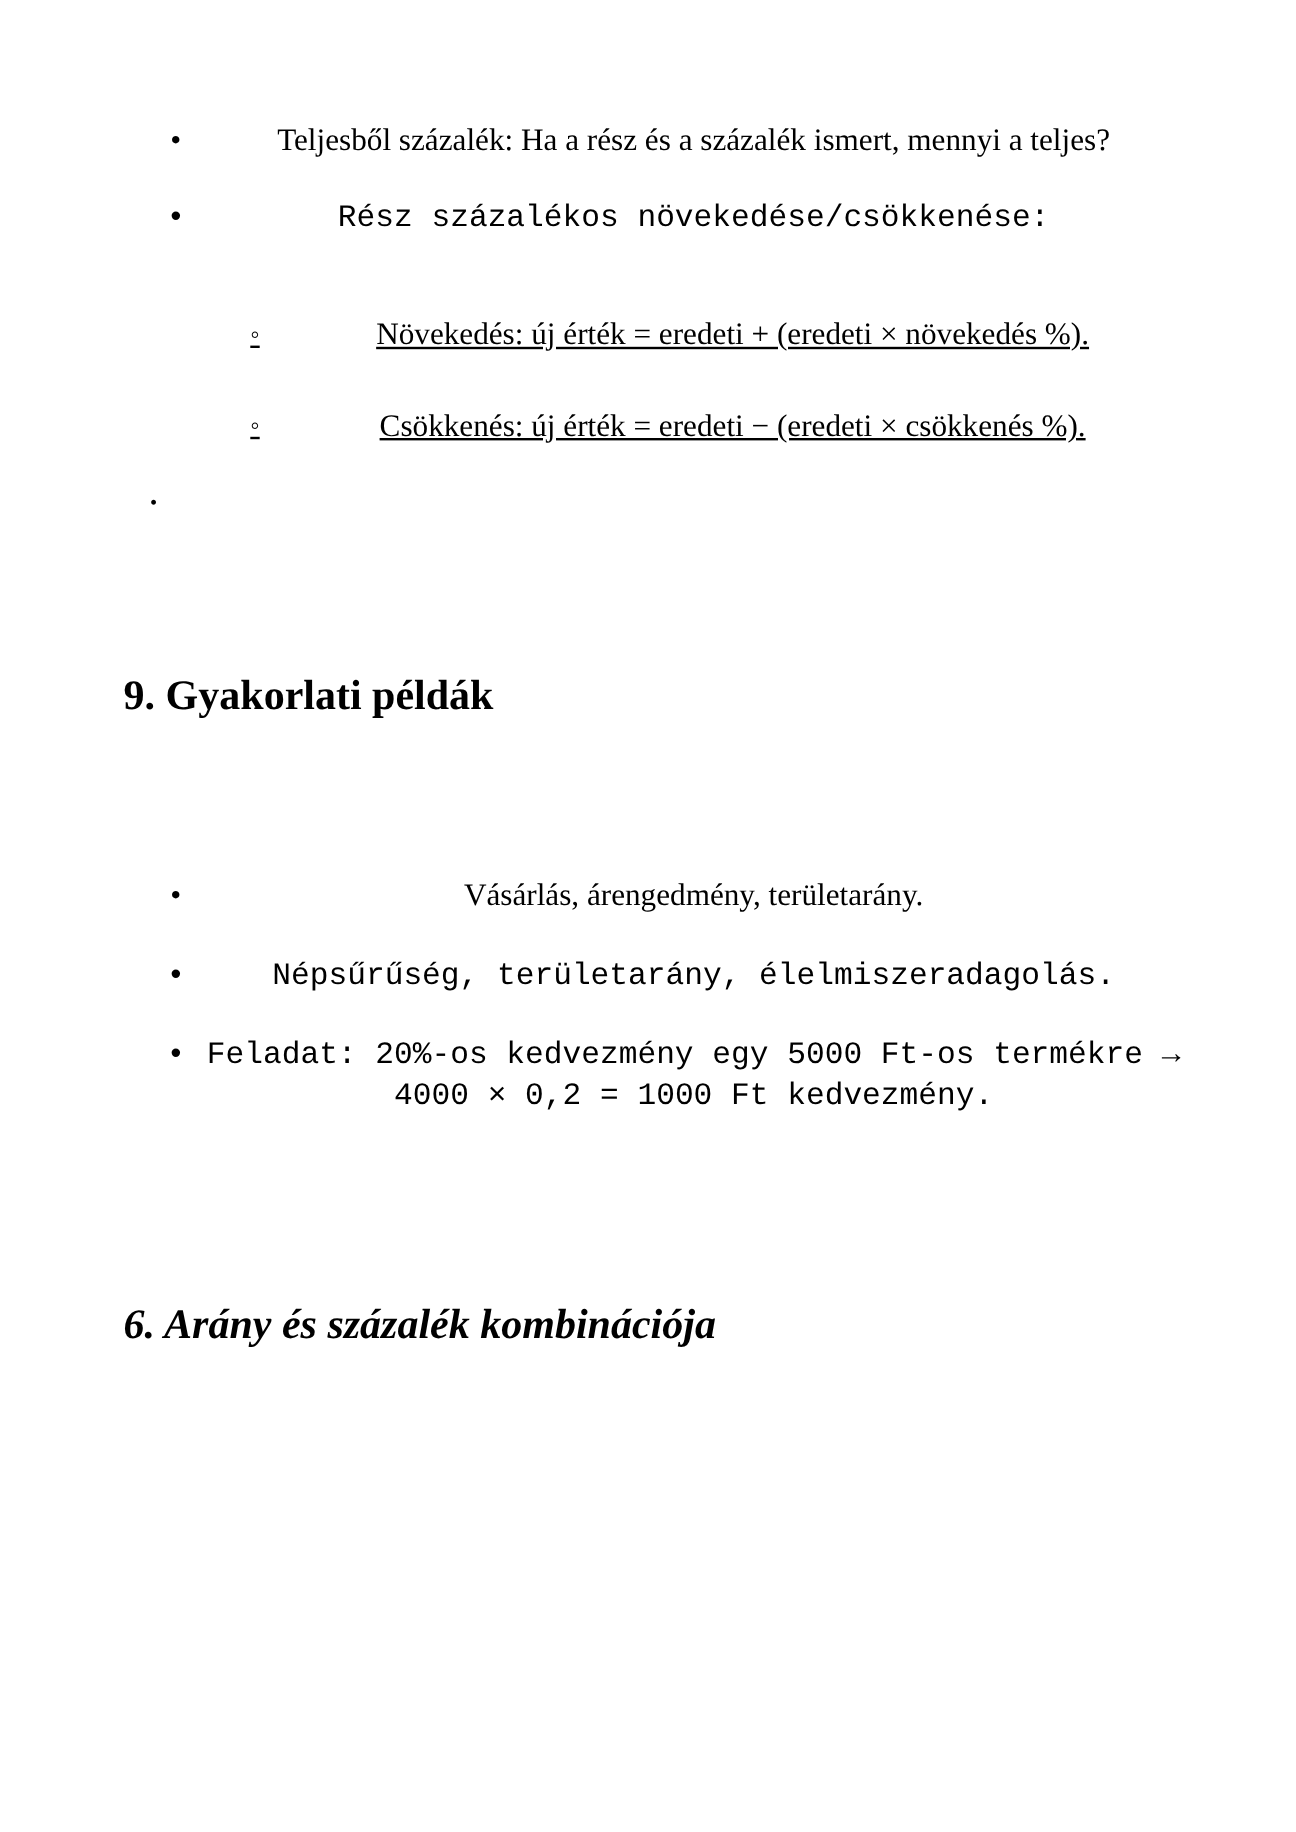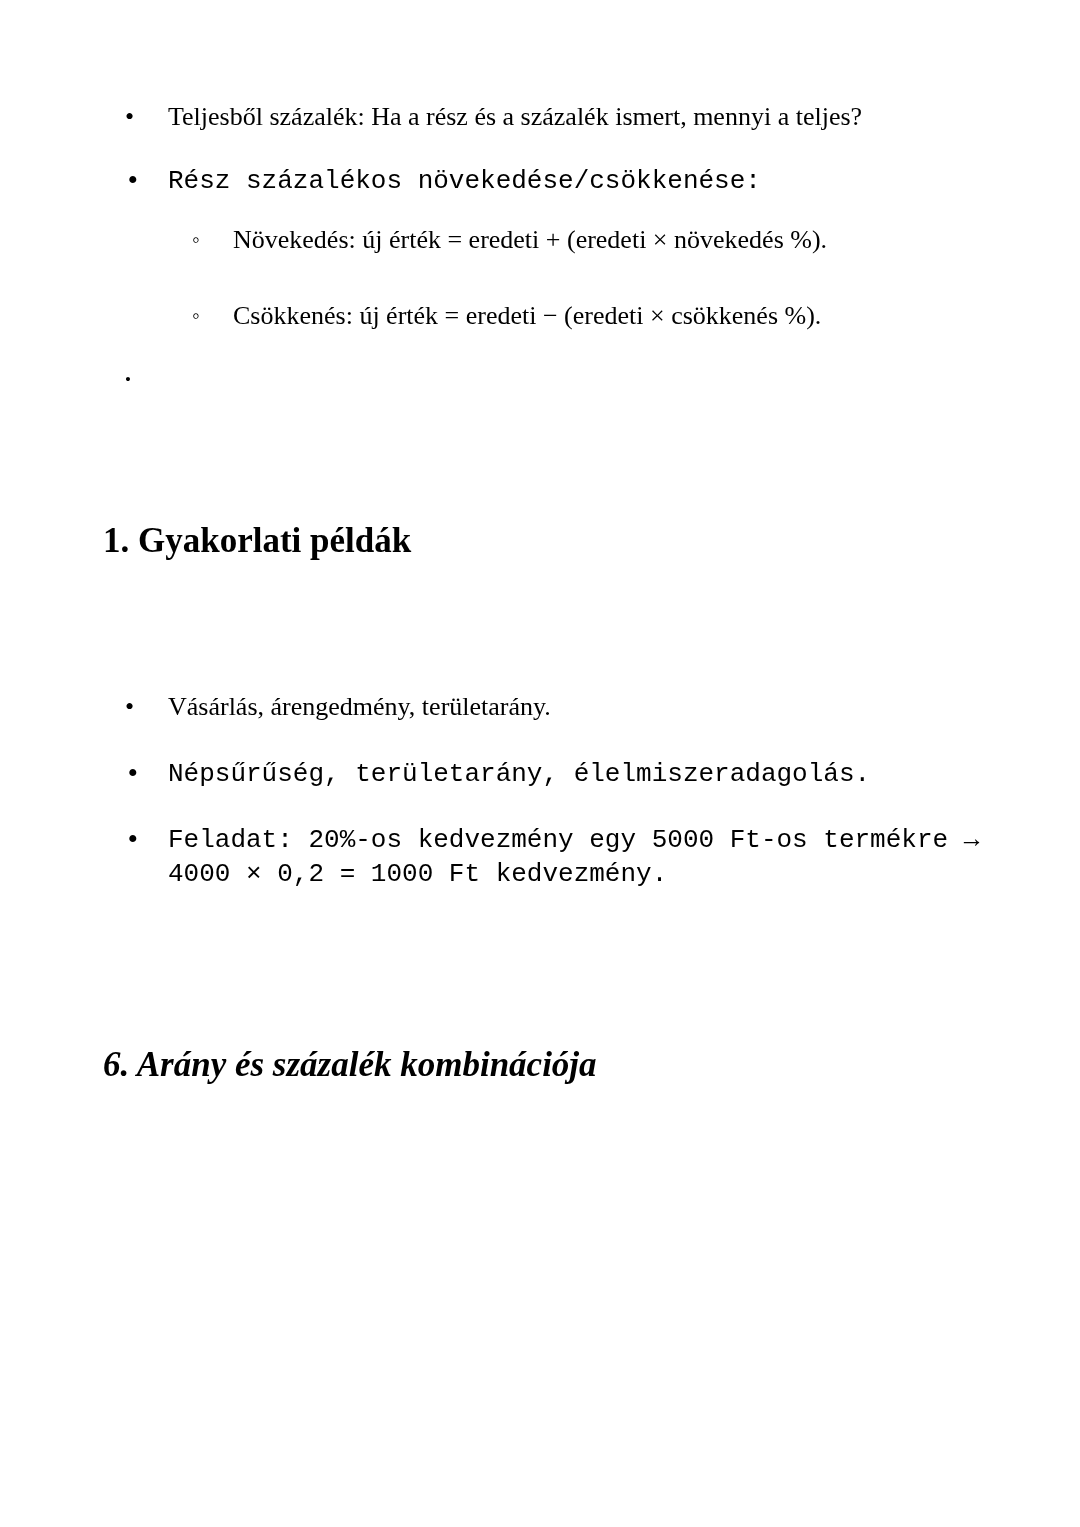--- a/index.html
+++ b/index.html
@@ -16,24 +16,25 @@
       box-sizing: border-box;
       background: #ffffff;
       padding: 100px 92px 0 103px;
       overflow: hidden;
     }
     .item {
       display: flex;
       align-items: flex-start;
       font-size: 26px;
       line-height: 1.32;
+      text-align: center;
     }
     .level1 .item { margin-left: 22px; }
     .level1 .item + .item { margin-top: 30px; font-family: Liberation Mono, monospace; }
-    .level2 { margin-top: 24px; margin-bottom: 0; }
+    .level2 { margin-top: 63px; margin-bottom: 0; text-decoration: underline; }
     .level2 .item { margin-left: 89px; }
     .level2 .item + .item { margin-top: 42px; }
     .marker {
       flex: 0 0 43px;
       width: 43px;
       user-select: none;
     }
     .level2 .marker { flex-basis: 41px; width: 41px; font-size: 22px; padding-top: 2px; }
     .marker.disc::before { content: "\2022"; }
     .marker.circle::before { content: "\25E6"; }
@@ -85,21 +86,21 @@
       <span class="marker circle"></span>
       <span class="text">Csökkenés: új érték = eredeti − (eredeti × csökkenés %).</span>
     </div>
   </div>
 
   <div class="empty-item">
     <span class="marker disc"></span>
     <span class="text"></span>
   </div>
 
-  <h2 class="section-heading" id="heading-5">1. Gyakorlati példák</h2>
+  <h2 class="section-heading" id="heading-5">9. Gyakorlati példák</h2>
 
   <div class="level1 list-2">
     <div class="item">
       <span class="marker disc"></span>
       <span class="text">Vásárlás, árengedmény, területarány.</span>
     </div>
     <div class="item">
       <span class="marker disc"></span>
       <span class="text">Népsűrűség, területarány, élelmiszeradagolás.</span>
     </div>

